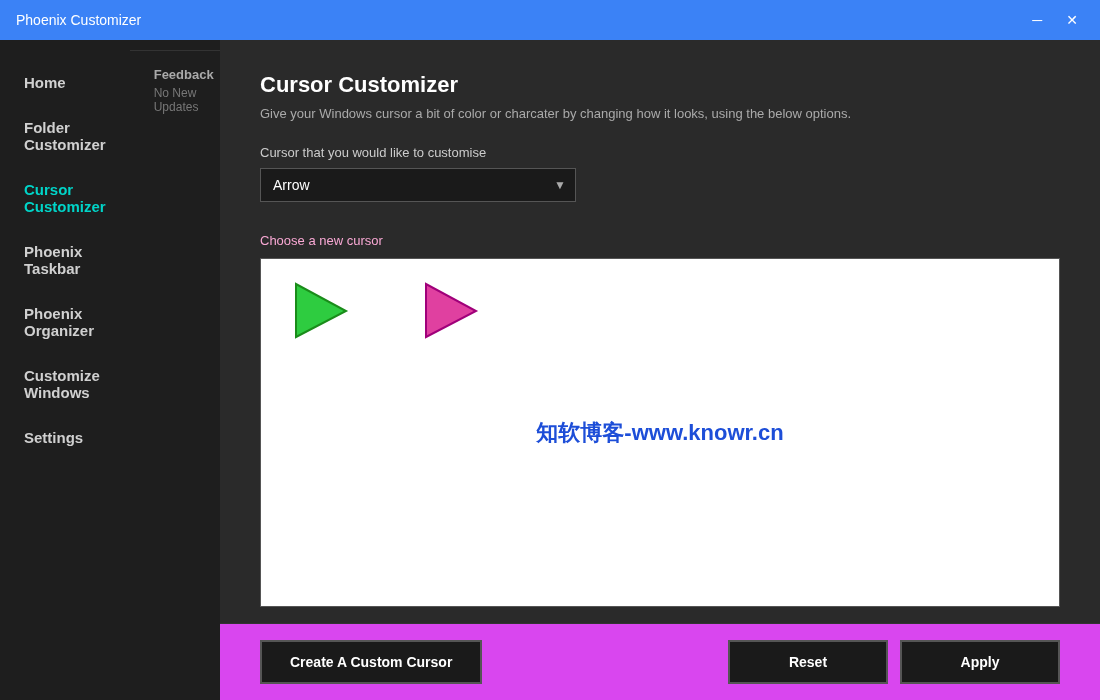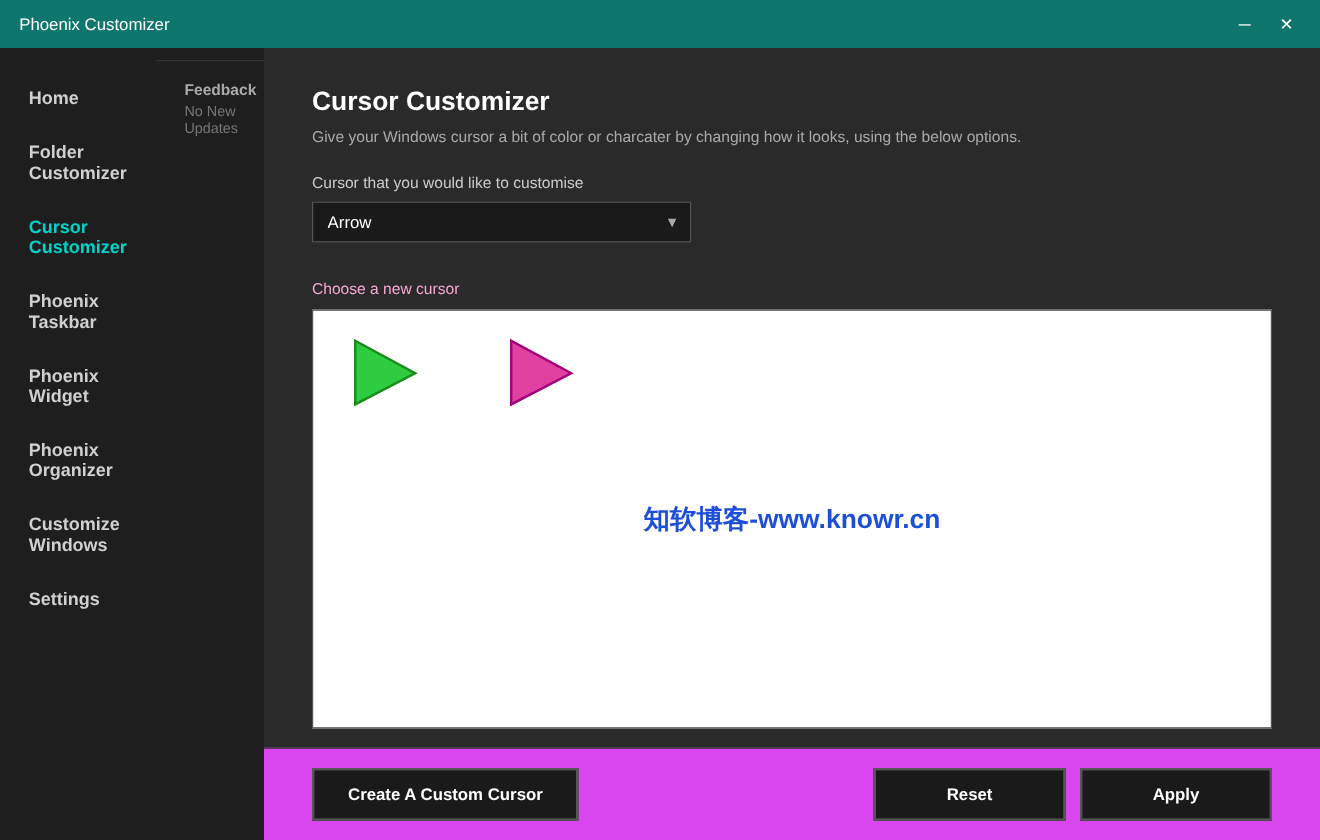--- a/index.html
+++ b/index.html
@@ -14,21 +14,21 @@
       background: #1a1a1a;
       font-family: 'Segoe UI', Arial, sans-serif;
       color: #ffffff;
       overflow: hidden;
       display: flex;
       flex-direction: column;
     }
 
     
     .title-bar {
-      background: #0f766e;
+      background: #3b82f6;
       height: 40px;
       display: flex;
       align-items: center;
       justify-content: space-between;
       padding: 0 16px;
       flex-shrink: 0;
     }
 
     .title-bar-title {
       font-size: 14px;
@@ -262,21 +262,20 @@
 </div>
 
 <div class="main-layout">
 
   <div class="sidebar">
     <nav class="sidebar-nav">
       <div class="sidebar-item">Home</div>
       <div class="sidebar-item">Folder Customizer</div>
       <div class="sidebar-item active">Cursor Customizer</div>
       <div class="sidebar-item">Phoenix Taskbar</div>
-      <div class="sidebar-item">Phoenix Widget</div>
       <div class="sidebar-item">Phoenix Organizer</div>
       <div class="sidebar-item">Customize Windows</div>
       <div class="sidebar-item">Settings</div>
     </nav>
     <div class="sidebar-footer">
       <div class="sidebar-footer-feedback">Feedback</div>
       <div class="sidebar-footer-update">No New Updates</div>
     </div>
   </div>
 

